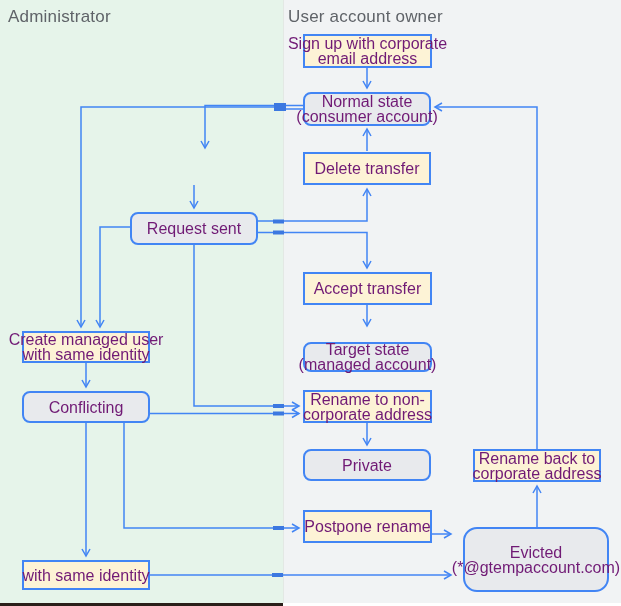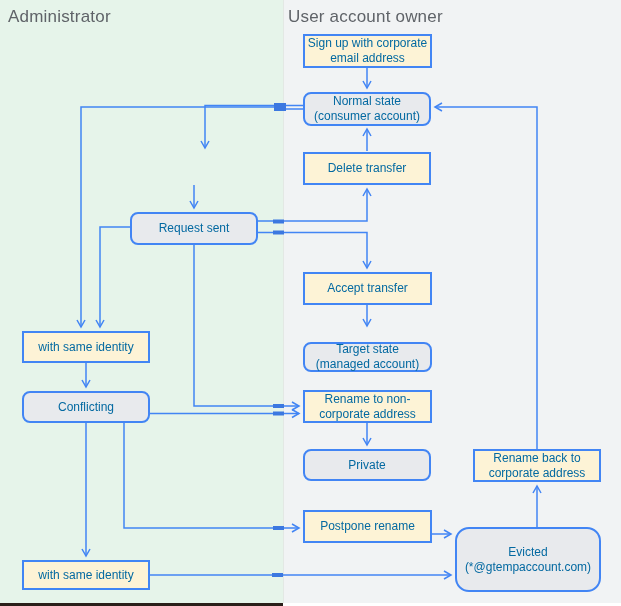--- a/index.html
+++ b/index.html
@@ -18,26 +18,26 @@
     font-size:17px;color:#5f6368;letter-spacing:.2px;
     white-space:nowrap;
   }
   .lane-left .lane-label{left:8px;}
   .lane-right .lane-label{left:4px;}
   svg.edges{position:absolute;left:0;top:0;width:621px;height:606px;pointer-events:none;}
   .node{
     position:absolute;
     box-sizing:border-box;
     display:flex;flex-direction:column;justify-content:center;align-items:center;
-    font-size:12px;line-height:15px;color:#0369a1;text-align:center;
+    font-size:16px;line-height:15px;color:#701a75;text-align:center;
     border:2px solid #4285f4;
   }
   .node.action{background:#fdf3d6;}
   .node.state{background:#e8eaed;border-radius:8px;}
-  .node.state.big{border-radius:14px;}
+  .node.state.big{border-radius:14px;margin-left:8px;}
   .node span{display:block;white-space:nowrap;}
   .node span.italic{}
   .strip{position:absolute;bottom:0;height:3px;}
   .strip-left{left:0;width:283px;background:#2a1e19;}
   .strip-right{left:283px;width:338px;background:#ffffff;}
 </style>
 </head>
 <body>
 
 <div class="stage">
@@ -109,20 +109,21 @@
   <div class="node state" style="left:130px;top:212px;width:128px;height:33px">
     <span>Request sent</span>
   </div>
 
   <div class="node state" style="left:303px;top:342px;width:129px;height:30px">
     <span>Target state</span>
     <span class="italic">(managed account)</span>
   </div>
 
   <div class="node action" style="left:22px;top:331px;width:128px;height:32px">
+    <span>Create managed user</span>
     <span>with same identity</span>
   </div>
 
   <div class="node state" style="left:22px;top:391px;width:128px;height:32px">
     <span>Conflicting</span>
   </div>
 
   <div class="node action" style="left:303px;top:390px;width:129px;height:33px">
     <span>Rename to non-</span>
     <span>corporate address</span>

